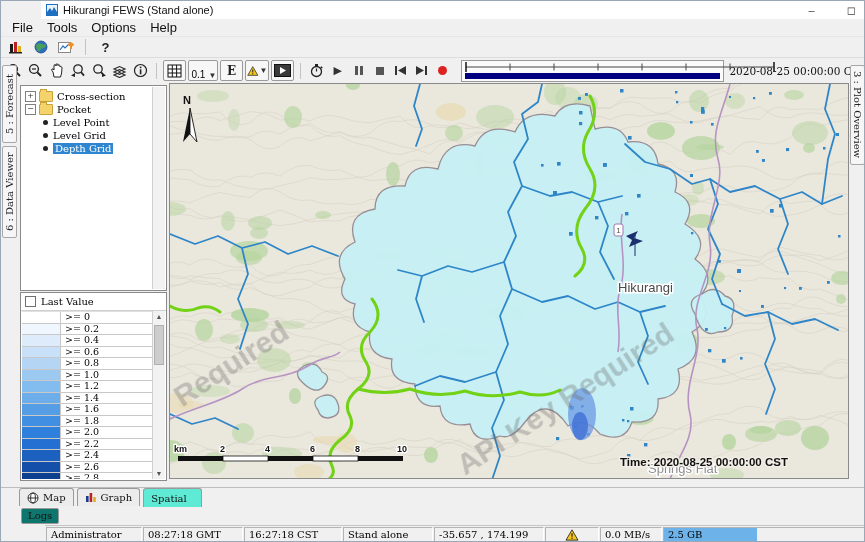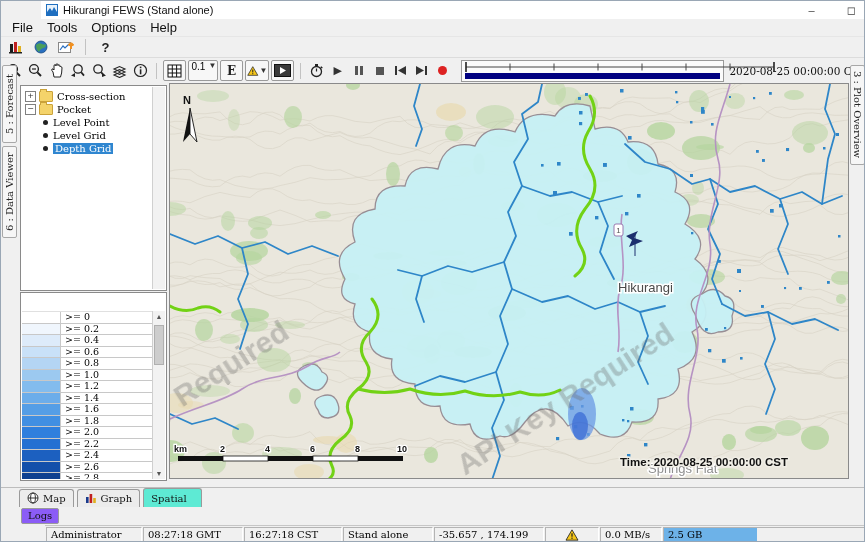--- a/index.html
+++ b/index.html
@@ -15,21 +15,21 @@
   #menubar{left:0;top:18px;width:865px;height:17px;background:#f0f0f0;display:flex;align-items:center;padding-left:4px;}
   .menu-item{font-size:13px;color:#111;padding:1px 7px;}
   
   #toolbar1{left:0;top:35px;width:865px;height:21px;display:flex;align-items:center;gap:4px;padding-left:4px;border-top:1px solid #e6e6e6;}
   #toolbar2{left:0;top:56px;width:865px;height:26px;display:flex;align-items:center;padding-left:3px;border-top:1px solid #dcdcdc;}
   .tbtn{height:19px;min-width:19px;display:flex;align-items:center;justify-content:center;padding:0 1px;}
   .tbtn.raised{border:1px solid #9a9a9a;background:#f7f7f7;border-radius:2px;margin:0 1px;}
   .tsep{width:1px;height:16px;background:#c2c2c2;margin:0 5px;}
   .glyph{font-size:12px;color:#222;line-height:1;}
   .caret{font-size:8px;color:#333;margin-left:1px;}
-  #threshold-dd{display:flex;align-items:flex-start;gap:2px;font-size:10px;}
+  #threshold-dd{display:flex;align-items:flex-end;gap:2px;font-size:10px;}
   .dot-blue{width:5px;height:5px;border-radius:50%;background:#2244cc;display:inline-block;}
   .transport{font-size:11px;color:#333;}
   #record-dot{width:9px;height:9px;border-radius:50%;background:#dd2222;}
   #timeline{width:318px;height:20px;border:1px solid #999;background:#fbfbfb;margin-left:8px;position:relative;}
   #timeline-bar{position:absolute;left:3px;right:3px;bottom:2px;height:6px;background:#000080;}
   #timeline-time{font-family:"DejaVu Serif",serif;font-size:10.5px;color:#111;margin-left:5px;white-space:nowrap;}
   
   .vtab{position:absolute;border:1px solid #a8a8a8;background:#f6f6f6;border-radius:2px;font-family:"DejaVu Serif",serif;font-size:10px;color:#222;display:flex;align-items:center;justify-content:center;}
   .vtab.left{writing-mode:vertical-rl;transform:rotate(180deg);width:15px;}
   .vtab.right{writing-mode:vertical-rl;width:15px;}
@@ -51,27 +51,27 @@
   .legend-row{display:flex;height:10.5px;border-bottom:1px solid #c8c8c8;align-items:stretch;}
   .legend-row .swatch{width:38px;border-right:1px solid #c8c8c8;flex:0 0 auto;}
   .legend-row .lbl{font-family:"DejaVu Serif",serif;font-size:9.5px;padding-left:4px;line-height:10.5px;color:#000;}
   #legend-scroll{position:absolute;right:1px;top:18px;width:12px;bottom:1px;background:#f2f2f2;border-left:1px solid #cfcfcf;font-size:7px;color:#555;text-align:center;}
   #legend-scroll .thumb{position:absolute;left:1px;right:1px;top:14px;height:38px;background:#cdcdcd;border:1px solid #b0b0b0;}
   #legend-scroll .arr-up{position:absolute;top:2px;left:0;right:0;}
   #legend-scroll .arr-dn{position:absolute;bottom:2px;left:0;right:0;}
   
   #map-box{left:168px;top:82px;width:680px;height:396px;border:1px solid #8a8a8a;background:#eae7dd;overflow:hidden;}
   
-  #bottom-tabs{left:0;top:486px;width:865px;height:20px;border-top:1px solid #bdbdbd;display:flex;align-items:center;padding-left:18px;gap:3px;background:#f0f0f0;}
+  #bottom-tabs{left:0;top:486px;width:865px;height:20px;border-top:1px solid #bdbdbd;display:flex;align-items:flex-start;padding-left:18px;gap:3px;background:#f0f0f0;}
   .btab{display:flex;align-items:center;gap:4px;border:1px solid #9a9a9a;border-bottom:none;border-radius:3px 3px 0 0;background:#ececec;height:17px;padding:0 7px;font-family:"DejaVu Serif",serif;font-size:10px;color:#111;}
   .btab.active{background:#5eead4;height:19px;padding-right:14px;flex-direction:column;}
   .dockctl{font-size:10px;color:#333;margin-left:5px;font-weight:bold;}
   
   #logs-row{left:0;top:506px;width:865px;height:18px;background:#f0f0f0;display:flex;align-items:center;padding-left:20px;}
-  #logs-btn{border:1px solid #9a9a9a;border-radius:2px;background:#8b5cf6;font-family:"DejaVu Serif",serif;font-size:10px;padding:0 6px;height:14px;line-height:13px;color:#111;}
+  #logs-btn{border:1px solid #9a9a9a;border-radius:2px;background:#0f766e;font-family:"DejaVu Serif",serif;font-size:10px;padding:0 6px;height:14px;line-height:13px;color:#111;}
   
   #statusbar{left:0;top:524px;width:865px;height:18px;display:flex;border-top:1px solid #c6c6c6;background:#f0f0f0;margin-left:44px;}
   .scell{border:1px solid #b4b4b4;border-right-color:#fff;border-bottom-color:#fff;margin:1px 0 1px 1px;font-family:"DejaVu Serif",serif;font-size:10px;color:#000;display:flex;align-items:center;padding:0 4px;white-space:nowrap;overflow:hidden;}
   #mem-cell{background:linear-gradient(to right,#6db2e8 38%,#f0f0f0 38%);}
   svg text{font-family:"Liberation Sans",sans-serif;}
 </style>
 </head>
 <body>
 
 <div id="app">
@@ -293,20 +293,24 @@
       <span class="tree-label">Level Grid</span>
     </div>
     <div class="tree-row tree-child">
       <span class="bullet"></span>
       <span class="tree-label selected">Depth Grid</span>
     </div>
     <div id="tree-scroll"></div>
   </div>
 
   <div id="legend-box" class="abs">
+    <div id="legend-header">
+      <span id="legend-checkbox"></span>
+      <span>Last Value</span>
+    </div>
     <div id="legend-rows">
 
     <div class="legend-row">
           <span class="swatch" style="background: rgb(255, 255, 255);"></span>
           <span class="lbl">&gt;= 0</span>
         </div>
         <div class="legend-row">
           <span class="swatch" style="background: rgb(240, 246, 253);"></span>
           <span class="lbl">&gt;= 0.2</span>
         </div>

